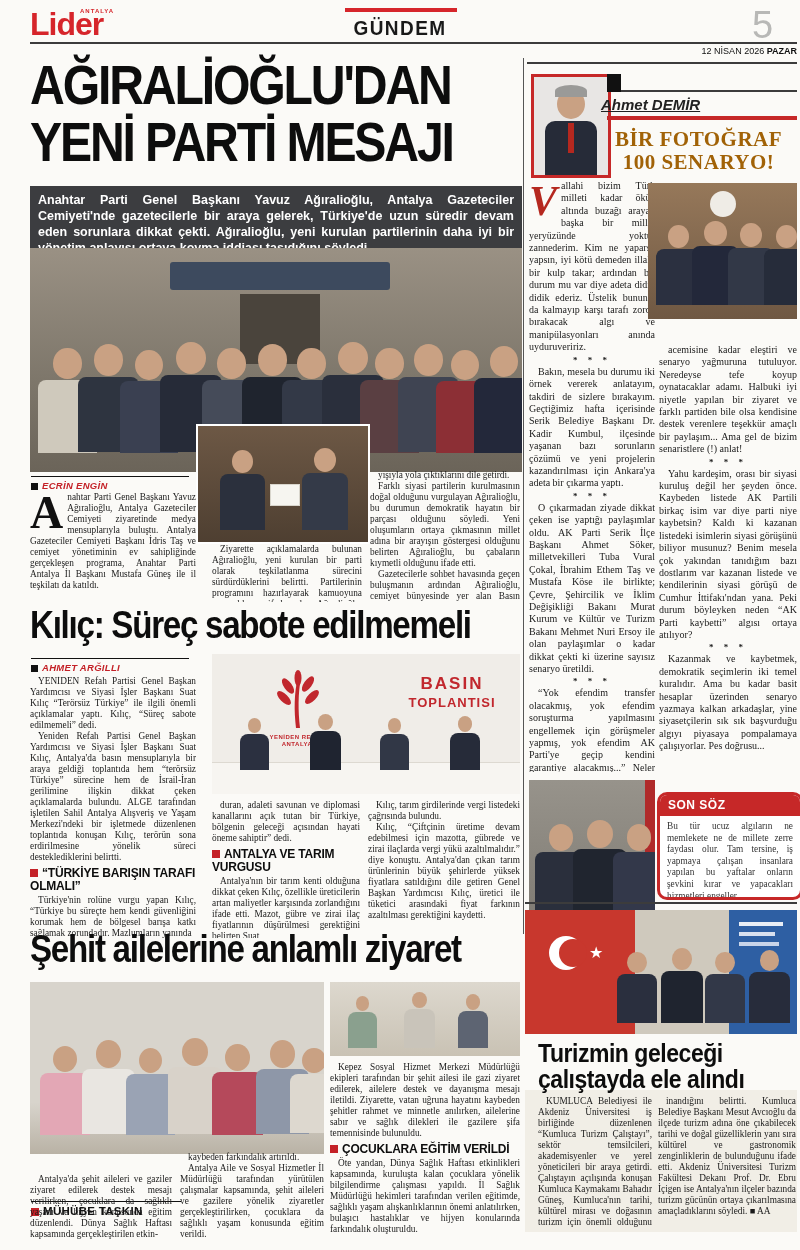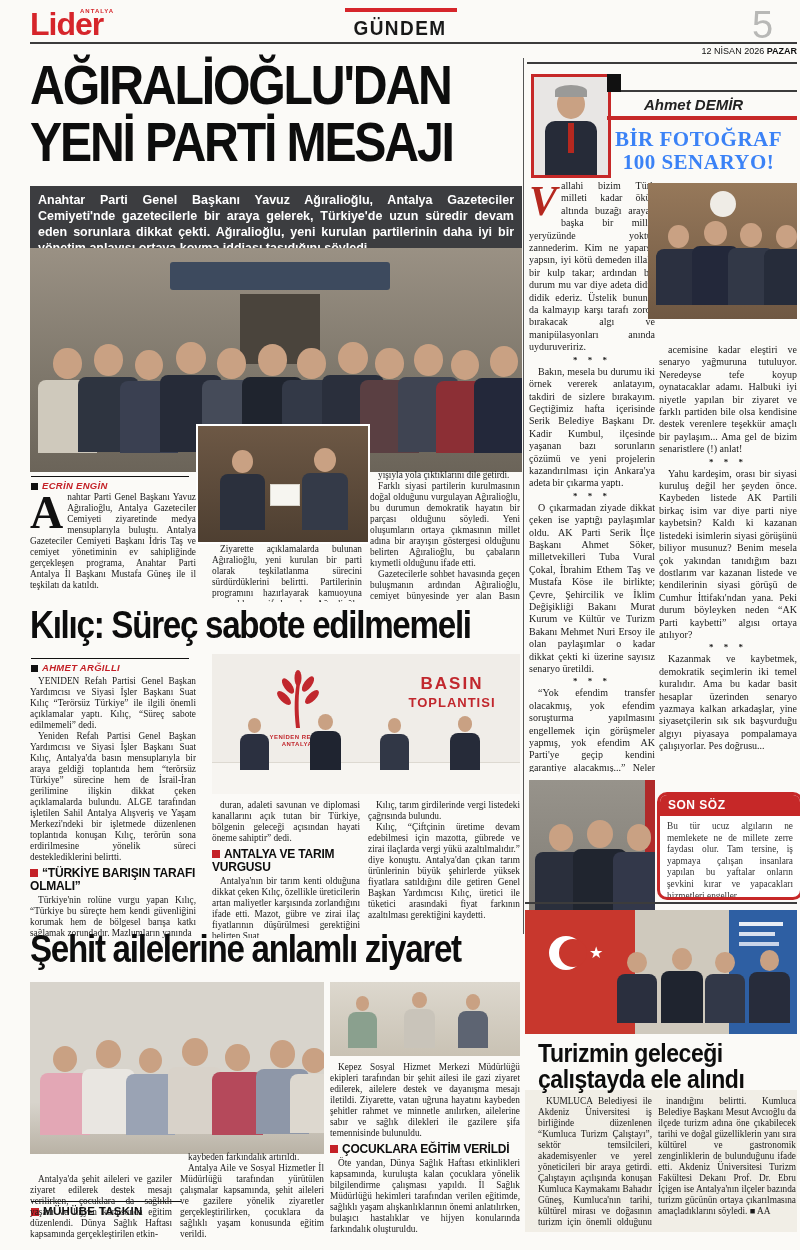--- a/index.html
+++ b/index.html
@@ -44,21 +44,21 @@
   .col-serif .fi-p{text-indent:9px;}
   .fi-sep{margin:1px 0;text-align:center;font:bold 9px/10px "Liberation Serif",serif;letter-spacing:4px;text-indent:0 !important;}
   h4.fi-h{margin:4px 0 2px;font:bold 12px/13px "Liberation Sans",sans-serif;color:#0d0d0d;
           letter-spacing:-.2px;text-align:left;}
   h4.fi-h::before{content:"";display:inline-block;width:8px;height:8px;background:#c42127;margin-right:4px;}
   .dropcap{float:left;font:bold 46px/38px "Liberation Serif",serif;color:#111;padding:2px 4px 0 0;}
   .cap-red .dropcap{color:#b5281f;font-style:italic;font-size:42px;}
 
   
   .colm-name{font:italic bold 15px "Liberation Sans",sans-serif;color:#222;}
-  .colm-title{font:bold 21px/23px "Liberation Serif",serif;color:#3b82f6;text-align:center;letter-spacing:.5px;}
+  .colm-title{font:bold 21px/23px "Liberation Serif",serif;color:#a16207;text-align:center;letter-spacing:.5px;}
   .red-bar{background:#c62828;}
   .black-sq{background:#111;}
 
   
   .sonsoz{border:3px solid #c62828;border-radius:10px;background:#fff;overflow:hidden;}
   .sonsoz-head{background:#c62828;color:#fff;font:bold 12px/19px "Liberation Sans",sans-serif;
                padding:1px 8px;letter-spacing:.5px;}
   .sonsoz-body{font:9.3px/11.6px "Liberation Serif",serif;color:#333;padding:5px 7px;text-align:justify;}
 
   
@@ -298,21 +298,21 @@
   <div class="abs rule" style="left:527px;top:62px;width:270px;height:2px;"></div>
 
   <div class="abs" style="left:531px;top:74px;width:74px;height:98px;border:3px solid #c62828;background:#e8e6e4;overflow:hidden;">
     <div class="abs" style="left:23px;top:12px;width:28px;height:30px;background:#c9a183;border-radius:50%;"></div>
     <div class="abs" style="left:21px;top:8px;width:32px;height:12px;background:#9a9a98;border-radius:50% 50% 0 0;"></div>
     <div class="abs" style="left:11px;top:44px;width:52px;height:54px;background:#262b38;border-radius:10px 10px 0 0;"></div>
     <div class="abs" style="left:34px;top:46px;width:6px;height:30px;background:#b5281f;"></div>
   </div>
   <div class="abs black-sq" style="left:607px;top:74px;width:14px;height:18px;"></div>
   <div class="abs rule" style="left:621px;top:90px;width:176px;height:1.5px;"></div>
-  <div class="abs colm-name" style="left:644px;top:96px;">Ahmet DEMİR</div>
+  <div class="abs colm-name" style="left:601px;top:96px;text-decoration:underline;">Ahmet DEMİR</div>
   <div class="abs red-bar" style="left:607px;top:116px;width:190px;height:4px;"></div>
   <div class="abs colm-title" style="left:600px;top:128px;width:197px;">
     <div>BİR FOTOĞRAF</div>
     <div>100 SENARYO!</div>
   </div>
 
   <div class="abs body-text col-serif cap-red" style="left:529px;top:180px;width:126px;height:592px;">
       <p class="fi-lead"><span class="dropcap">V</span>allahi bizim Türk milleti kadar öküz altında buzağı arayan başka bir millet yeryüzünde yoktur zannederim. Kim ne yaparsa yapsın, iyi kötü demeden illaki bir kulp takar; ardından bir durum mu var diye adeta didik didik ederiz. Üstelik bununla da kalmayıp karşı tarafı zorda bırakacak algı ve manipülasyonları anında uyduruveririz.</p>
       <p class="fi-sep">* * *</p>
       <p class="fi-p">Bakın, mesela bu durumu iki örnek vererek anlatayım, takdiri de sizlere bırakayım. Geçtiğimiz hafta içerisinde Serik Belediye Başkanı Dr. Kadir Kumbul, ilçesinde yaşanan bazı sorunların çözümü ve yeni projelerin kazandırılması için Ankara'ya adeta bir çıkarma yaptı.</p>

